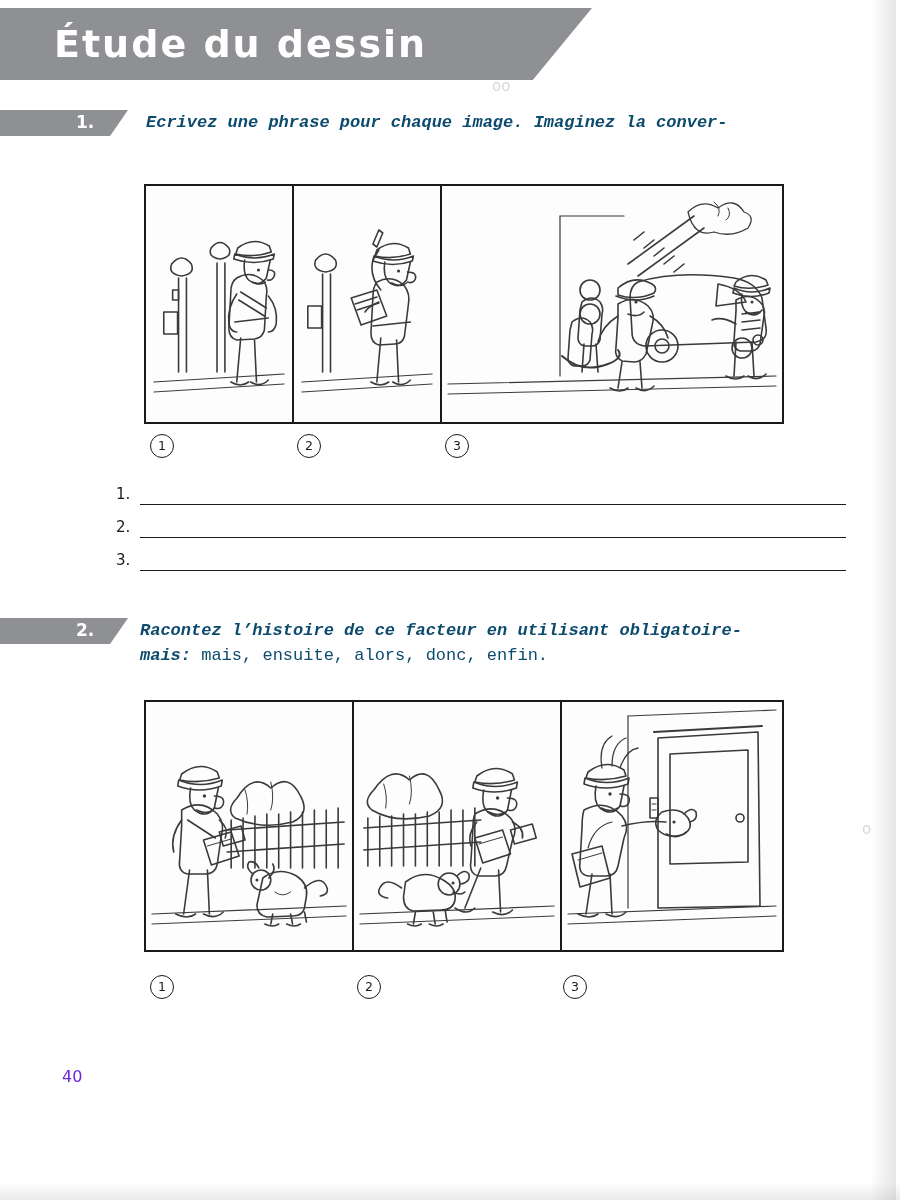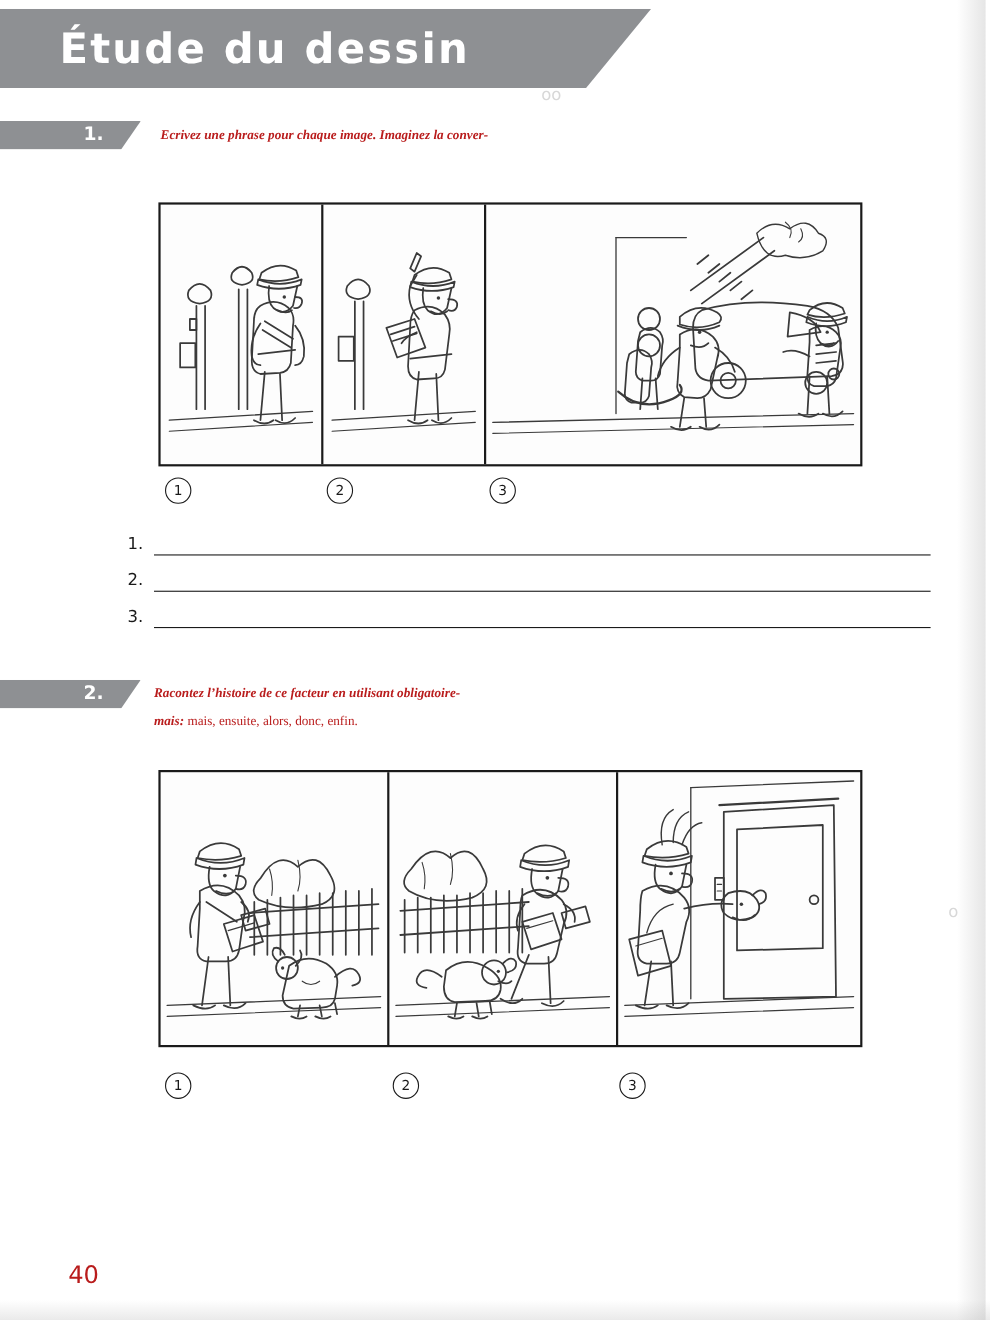--- a/index.html
+++ b/index.html
@@ -55,24 +55,24 @@
     position: absolute;
     left: 76px;
     font-size: 17px;
     font-weight: bold;
     color: #ffffff;
     font-family: "DejaVu Sans", sans-serif;
   }
   
   .instr {
     position: absolute;
-    font-size: 12px;
+    font-size: 17px;
     line-height: 25px;
-    color: #b91c1c;
-    font-family: Liberation Serif, serif;
+    color: #0c4a6e;
+    font-family: Liberation Mono, monospace;
   }
   .instr .bi { font-weight: bold; font-style: italic; }
   .instr .n  { font-weight: normal; font-style: normal; text-align: right; }
   
   .strip {
     position: absolute;
     border: 2px solid #1a1a1a;
     box-sizing: border-box;
     background: #fdfdfd;
     display: flex;
@@ -116,23 +116,23 @@
     position: absolute;
     left: 24px;
     top: 19px;
     height: 1px;
     background: #1a1a1a;
   }
   
   .pagenum {
     position: absolute;
     left: 62px;
-    top: 1147px;
-    font-size: 22px;
-    color: #b91c1c;
+    top: 1067px;
+    font-size: 16px;
+    color: #6d28d9;
     font-family: "DejaVu Sans", sans-serif;
   }
   
   .edge-shadow-right {
     position: absolute;
     right: 0; top: 0;
     width: 26px; height: 1200px;
     background: linear-gradient(to right, rgba(255,255,255,0), rgba(170,170,170,0.30));
   }
   .edge-shadow-bottom {

